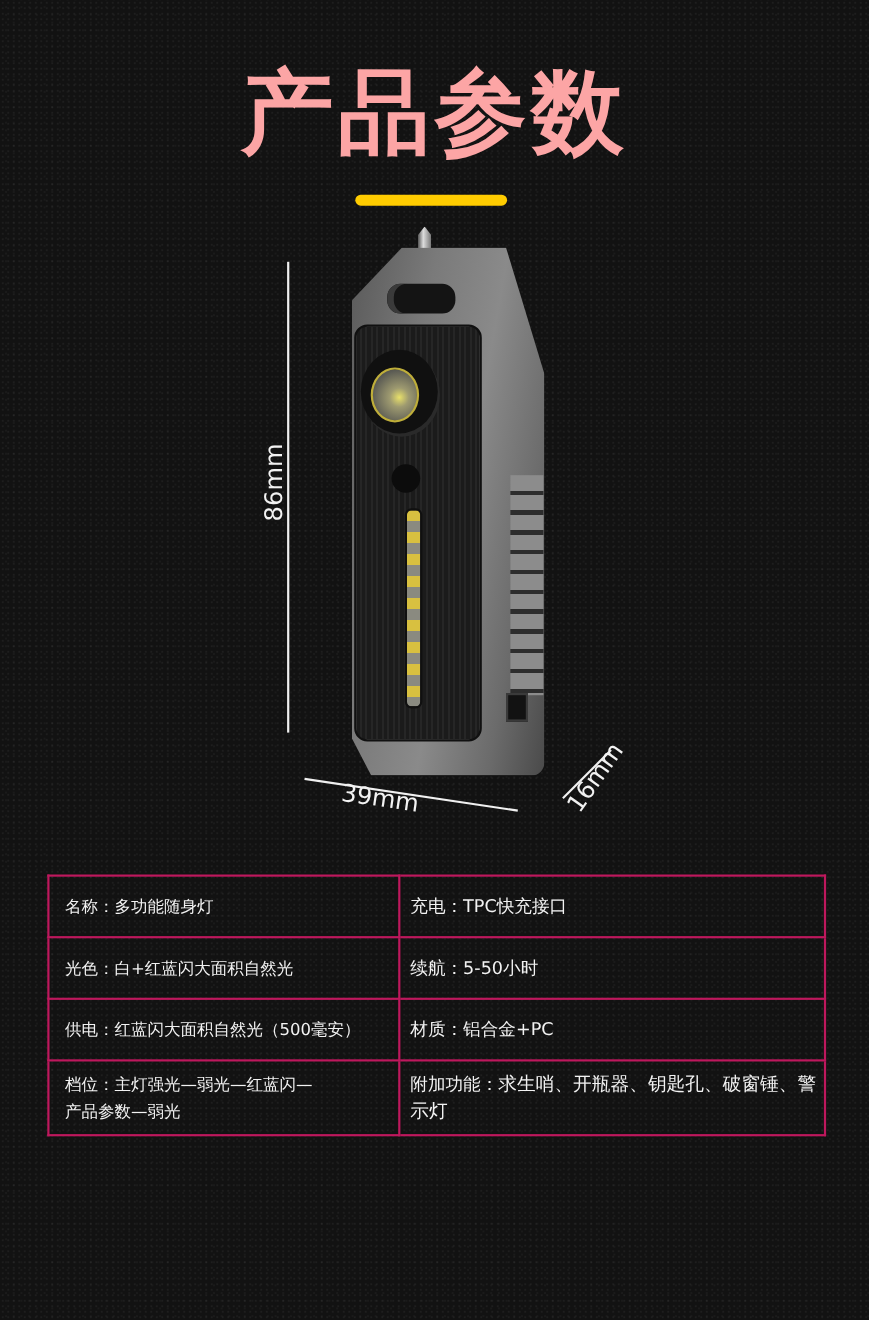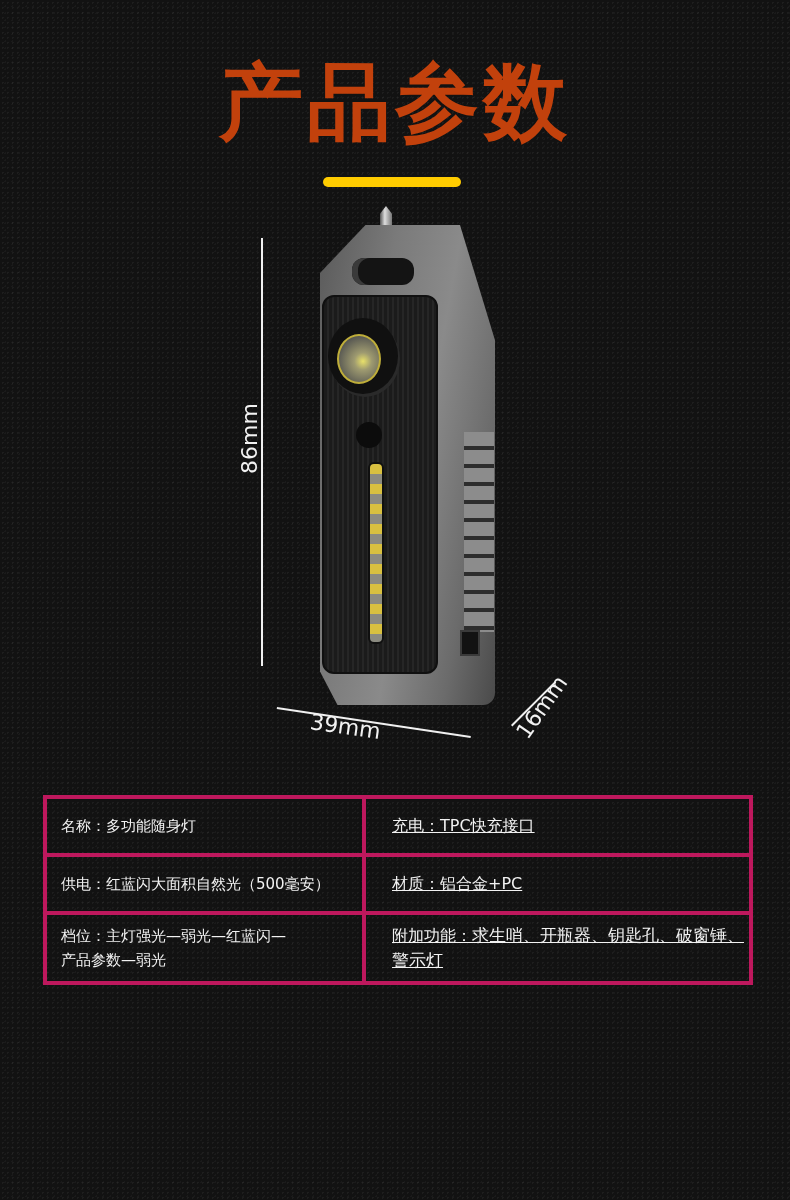--- a/index.html
+++ b/index.html
@@ -11,21 +11,21 @@
         radial-gradient(rgba(255,255,255,0.035) 1px, transparent 1px);
       background-size: 5px 5px, 7px 7px;
       background-position: 0 0, 2px 3px;
       font-family: "DejaVu Sans", "Liberation Sans", sans-serif;
       color: #ffffff;
       position: relative;
     }
     .title {
       position: absolute; left: 0; top: 52px; width: 790px;
       text-align: center; font-size: 84px; font-weight: bold;
-      letter-spacing: 4px; line-height: 100px; color: #c2410c;
+      letter-spacing: 4px; line-height: 100px; color: #fca5a5;
     }
     .accent-bar {
       position: absolute; left: 323px; top: 177px; width: 138px; height: 10px;
       border-radius: 5px; background: #ffcc00;
     }
     
     .dim-line-v {
       position: absolute; left: 261px; top: 238px; width: 2px; height: 428px; background: #f0f0f0;
     }
     .dim-label-86 {
@@ -100,24 +100,24 @@
       position: absolute; left: 160px; top: 430px; width: 16px; height: 22px; background: #121212;
       border: 2px solid #3a3a3a;
     }
 
     
     .spec-table {
       position: absolute; left: 43px; top: 795px; width: 706px;
       border-collapse: collapse; table-layout: fixed;
     }
     .spec-table td {
-      border: 4px solid #be185d; padding: 0 0 0 14px; height: 54px;
+      border: 2px solid #be185d; padding: 0 0 0 14px; height: 54px;
       font-size: 15px; color: #f2f2f2; vertical-align: middle; line-height: 24px;
     }
-    .spec-table td.col-right { padding-left: 26px; font-size: 16px; text-decoration: underline; }
+    .spec-table td.col-right { padding-left: 9px; font-size: 16px; }
     .spec-table tr.tall td { height: 66px; }
     .small-text { font-size: 17px; margin-top: 28px; }
   </style>
 </head>
 <body>
 
 <div class="title">产品参数</div>
 <div class="accent-bar"></div>
 
 <div class="dim-line-v"></div>
@@ -145,20 +145,24 @@
   <colgroup>
       <col style="width:319px">
       <col style="width:387px">
     </colgroup>
   <tbody>
     <tr>
       <td><span>名称：</span><span>多功能随身灯</span></td>
       <td class="col-right"><span>充电：</span><span>TPC快充接口</span></td>
     </tr>
     <tr>
+      <td><span>光色：</span><span>白+红蓝闪大面积自然光</span></td>
+      <td class="col-right"><span>续航：</span><span>5-50小时</span></td>
+    </tr>
+    <tr>
       <td><span>供电：</span><span>红蓝闪大面积自然光（500毫安）</span></td>
       <td class="col-right"><span>材质：</span><span>铝合金+PC</span></td>
     </tr>
     <tr class="tall">
       <td><span>档位：</span><span>主灯强光—弱光—红蓝闪—</span><br><span>产品参数—弱光</span></td>
       <td class="col-right"><span>附加功能：</span><span class="small-text">求生哨、开瓶器、钥匙孔、破窗锤、警示灯</span></td>
     </tr>
   </tbody>
 </table>
 

